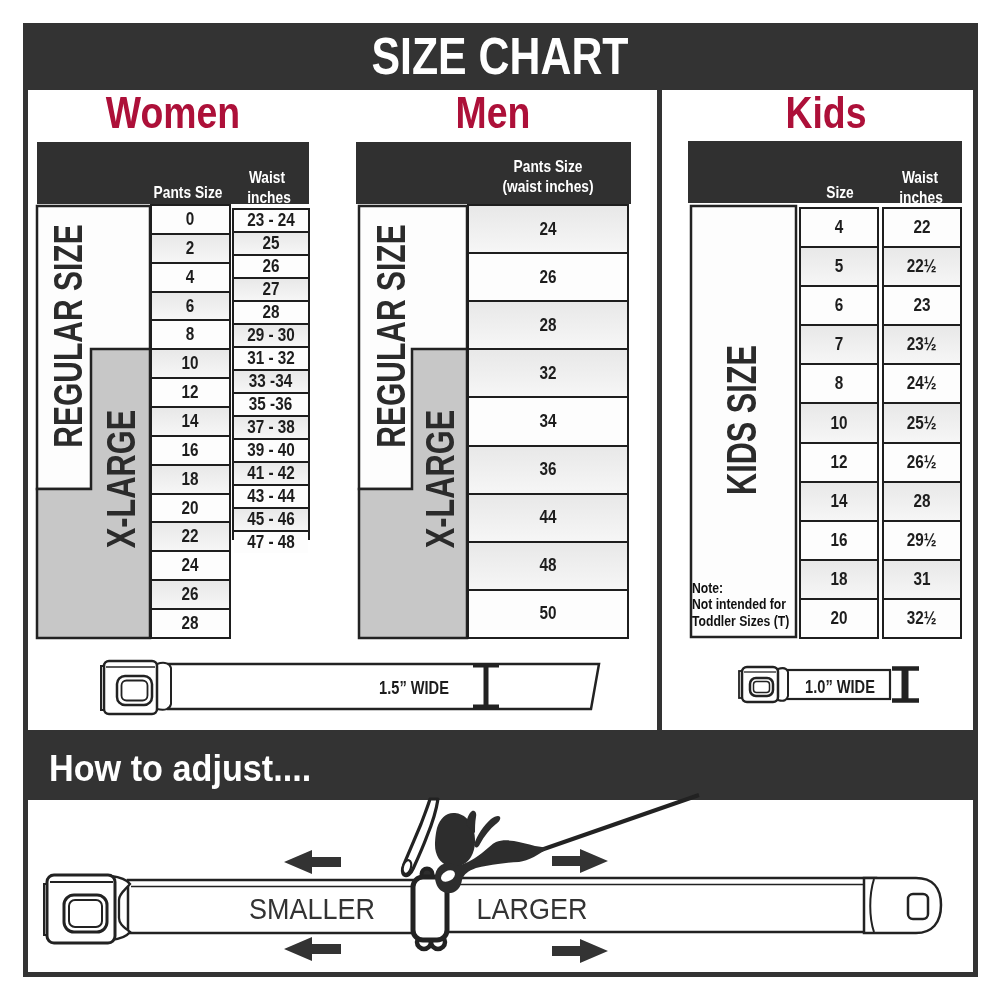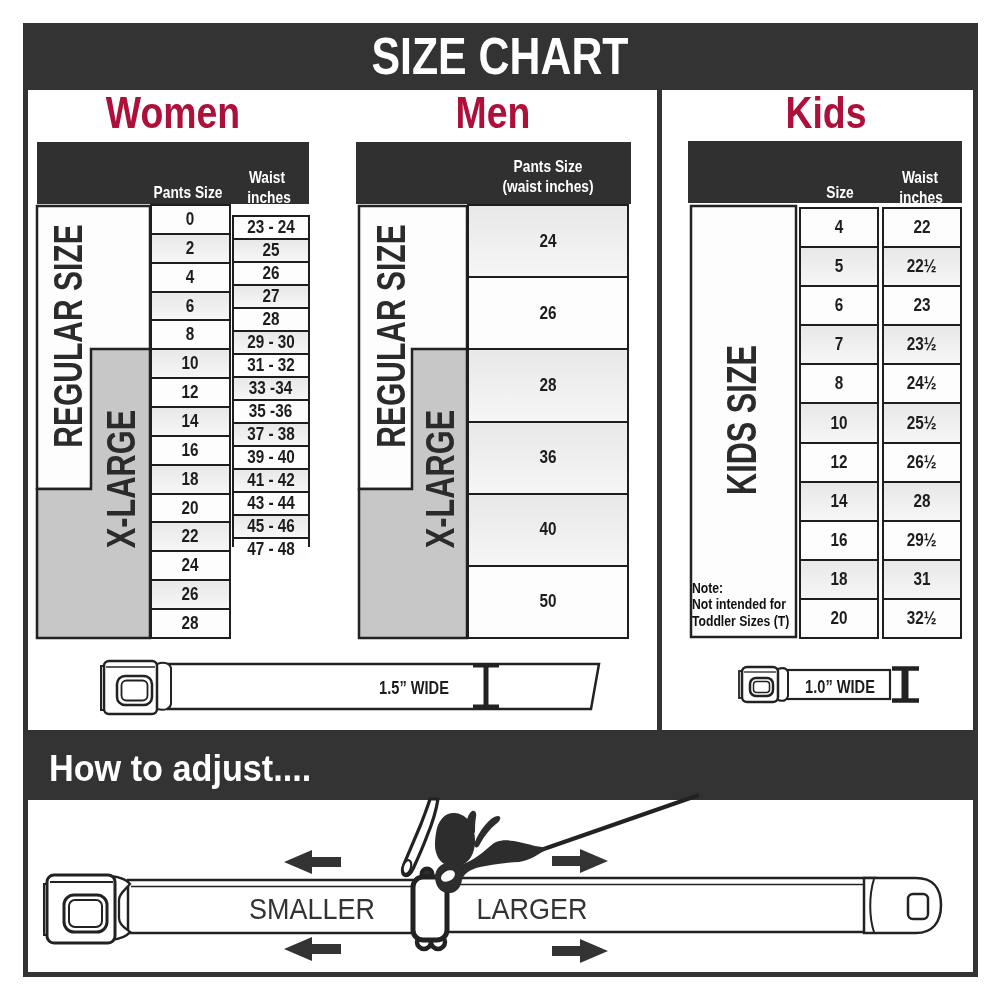--- a/index.html
+++ b/index.html
@@ -202,21 +202,21 @@
     <div class="cell w">
       <span class="ct">24</span>
     </div>
     <div class="cell g">
       <span class="ct">26</span>
     </div>
     <div class="cell w">
       <span class="ct">28</span>
     </div>
   </div>
-<div class="col" style="left:232px;top:215px;width:78px;height:332px">
+<div class="col" style="left:232px;top:208px;width:78px;height:332px">
     <div class="cell w">
       <span class="ct">23 - 24</span>
     </div>
     <div class="cell g">
       <span class="ct">25</span>
     </div>
     <div class="cell w">
       <span class="ct">26</span>
     </div>
     <div class="cell g">
@@ -260,24 +260,33 @@
     <div class="cell g">
       <span class="ct">24</span>
     </div>
     <div class="cell w">
       <span class="ct">26</span>
     </div>
     <div class="cell g">
       <span class="ct">28</span>
     </div>
     <div class="cell g">
+      <span class="ct">32</span>
+    </div>
+    <div class="cell w">
+      <span class="ct">34</span>
+    </div>
+    <div class="cell g">
       <span class="ct">36</span>
     </div>
     <div class="cell g">
-      <span class="ct">40</span>
+      <span class="ct">44</span>
+    </div>
+    <div class="cell g">
+      <span class="ct">48</span>
     </div>
     <div class="cell w">
       <span class="ct">50</span>
     </div>
   </div>
 <div class="col" style="left:799px;top:207px;width:80px;height:432px">
     <div class="cell w">
       <span class="ct">4</span>
     </div>
     <div class="cell g">

